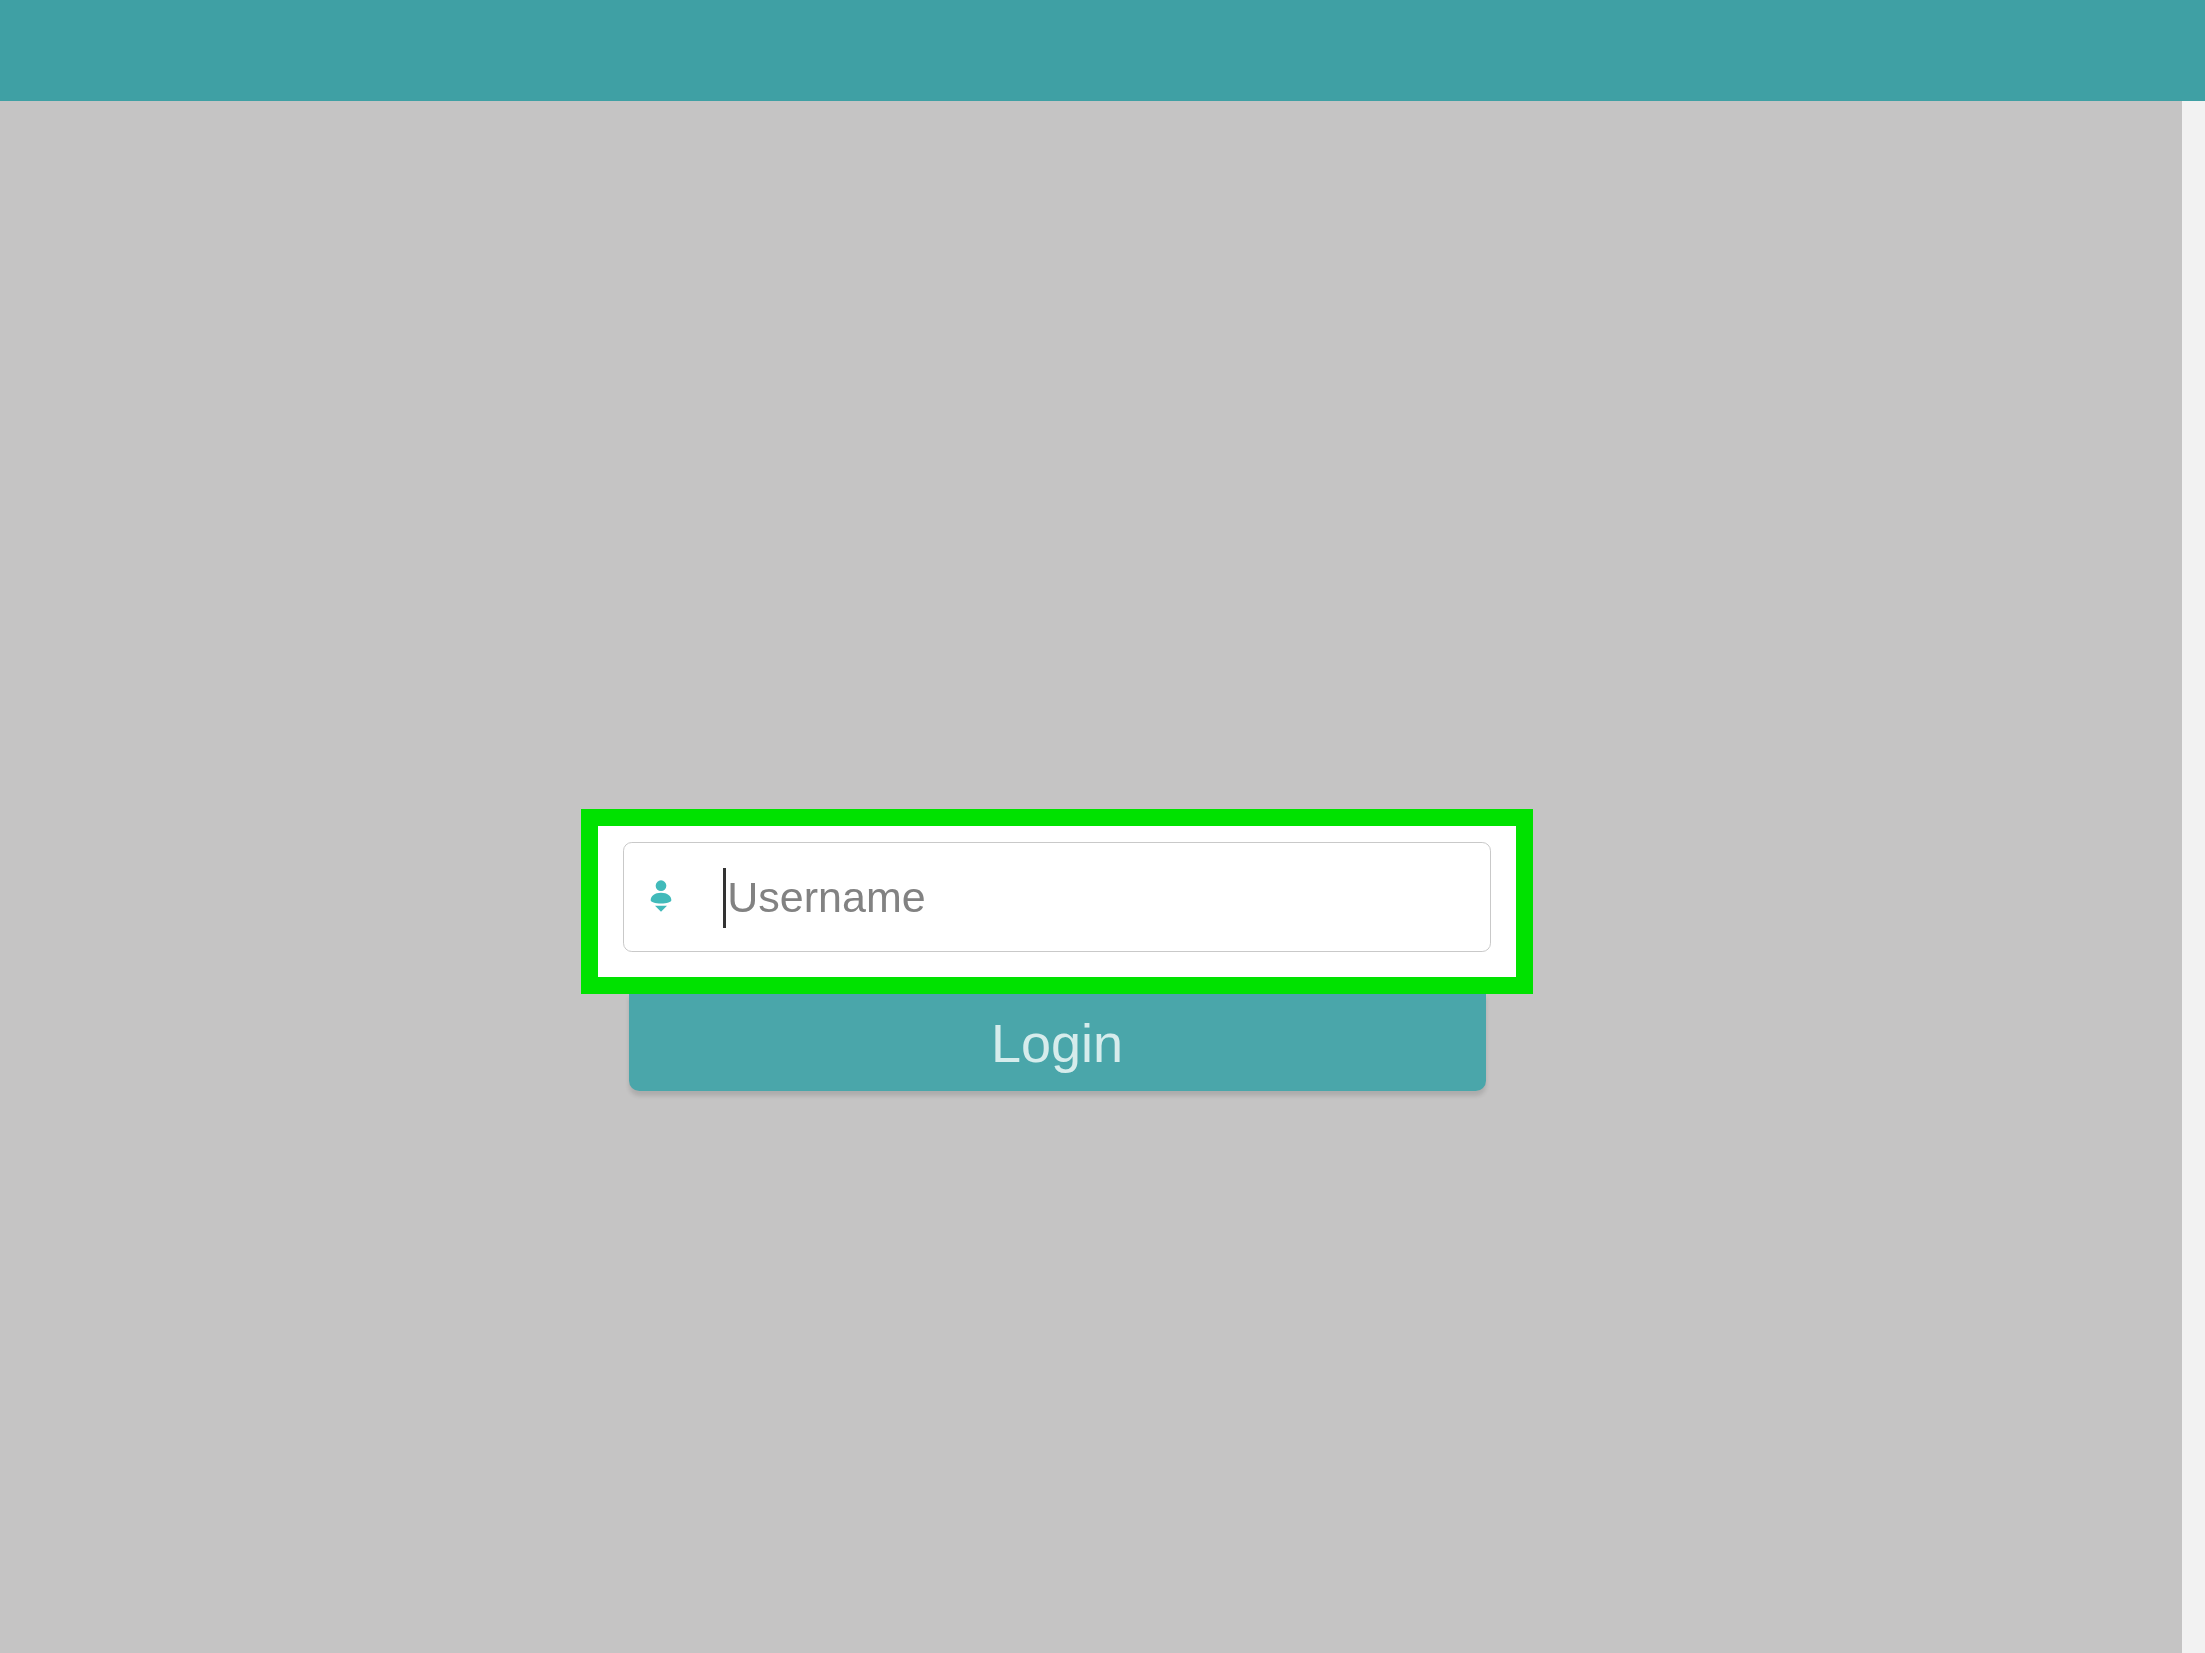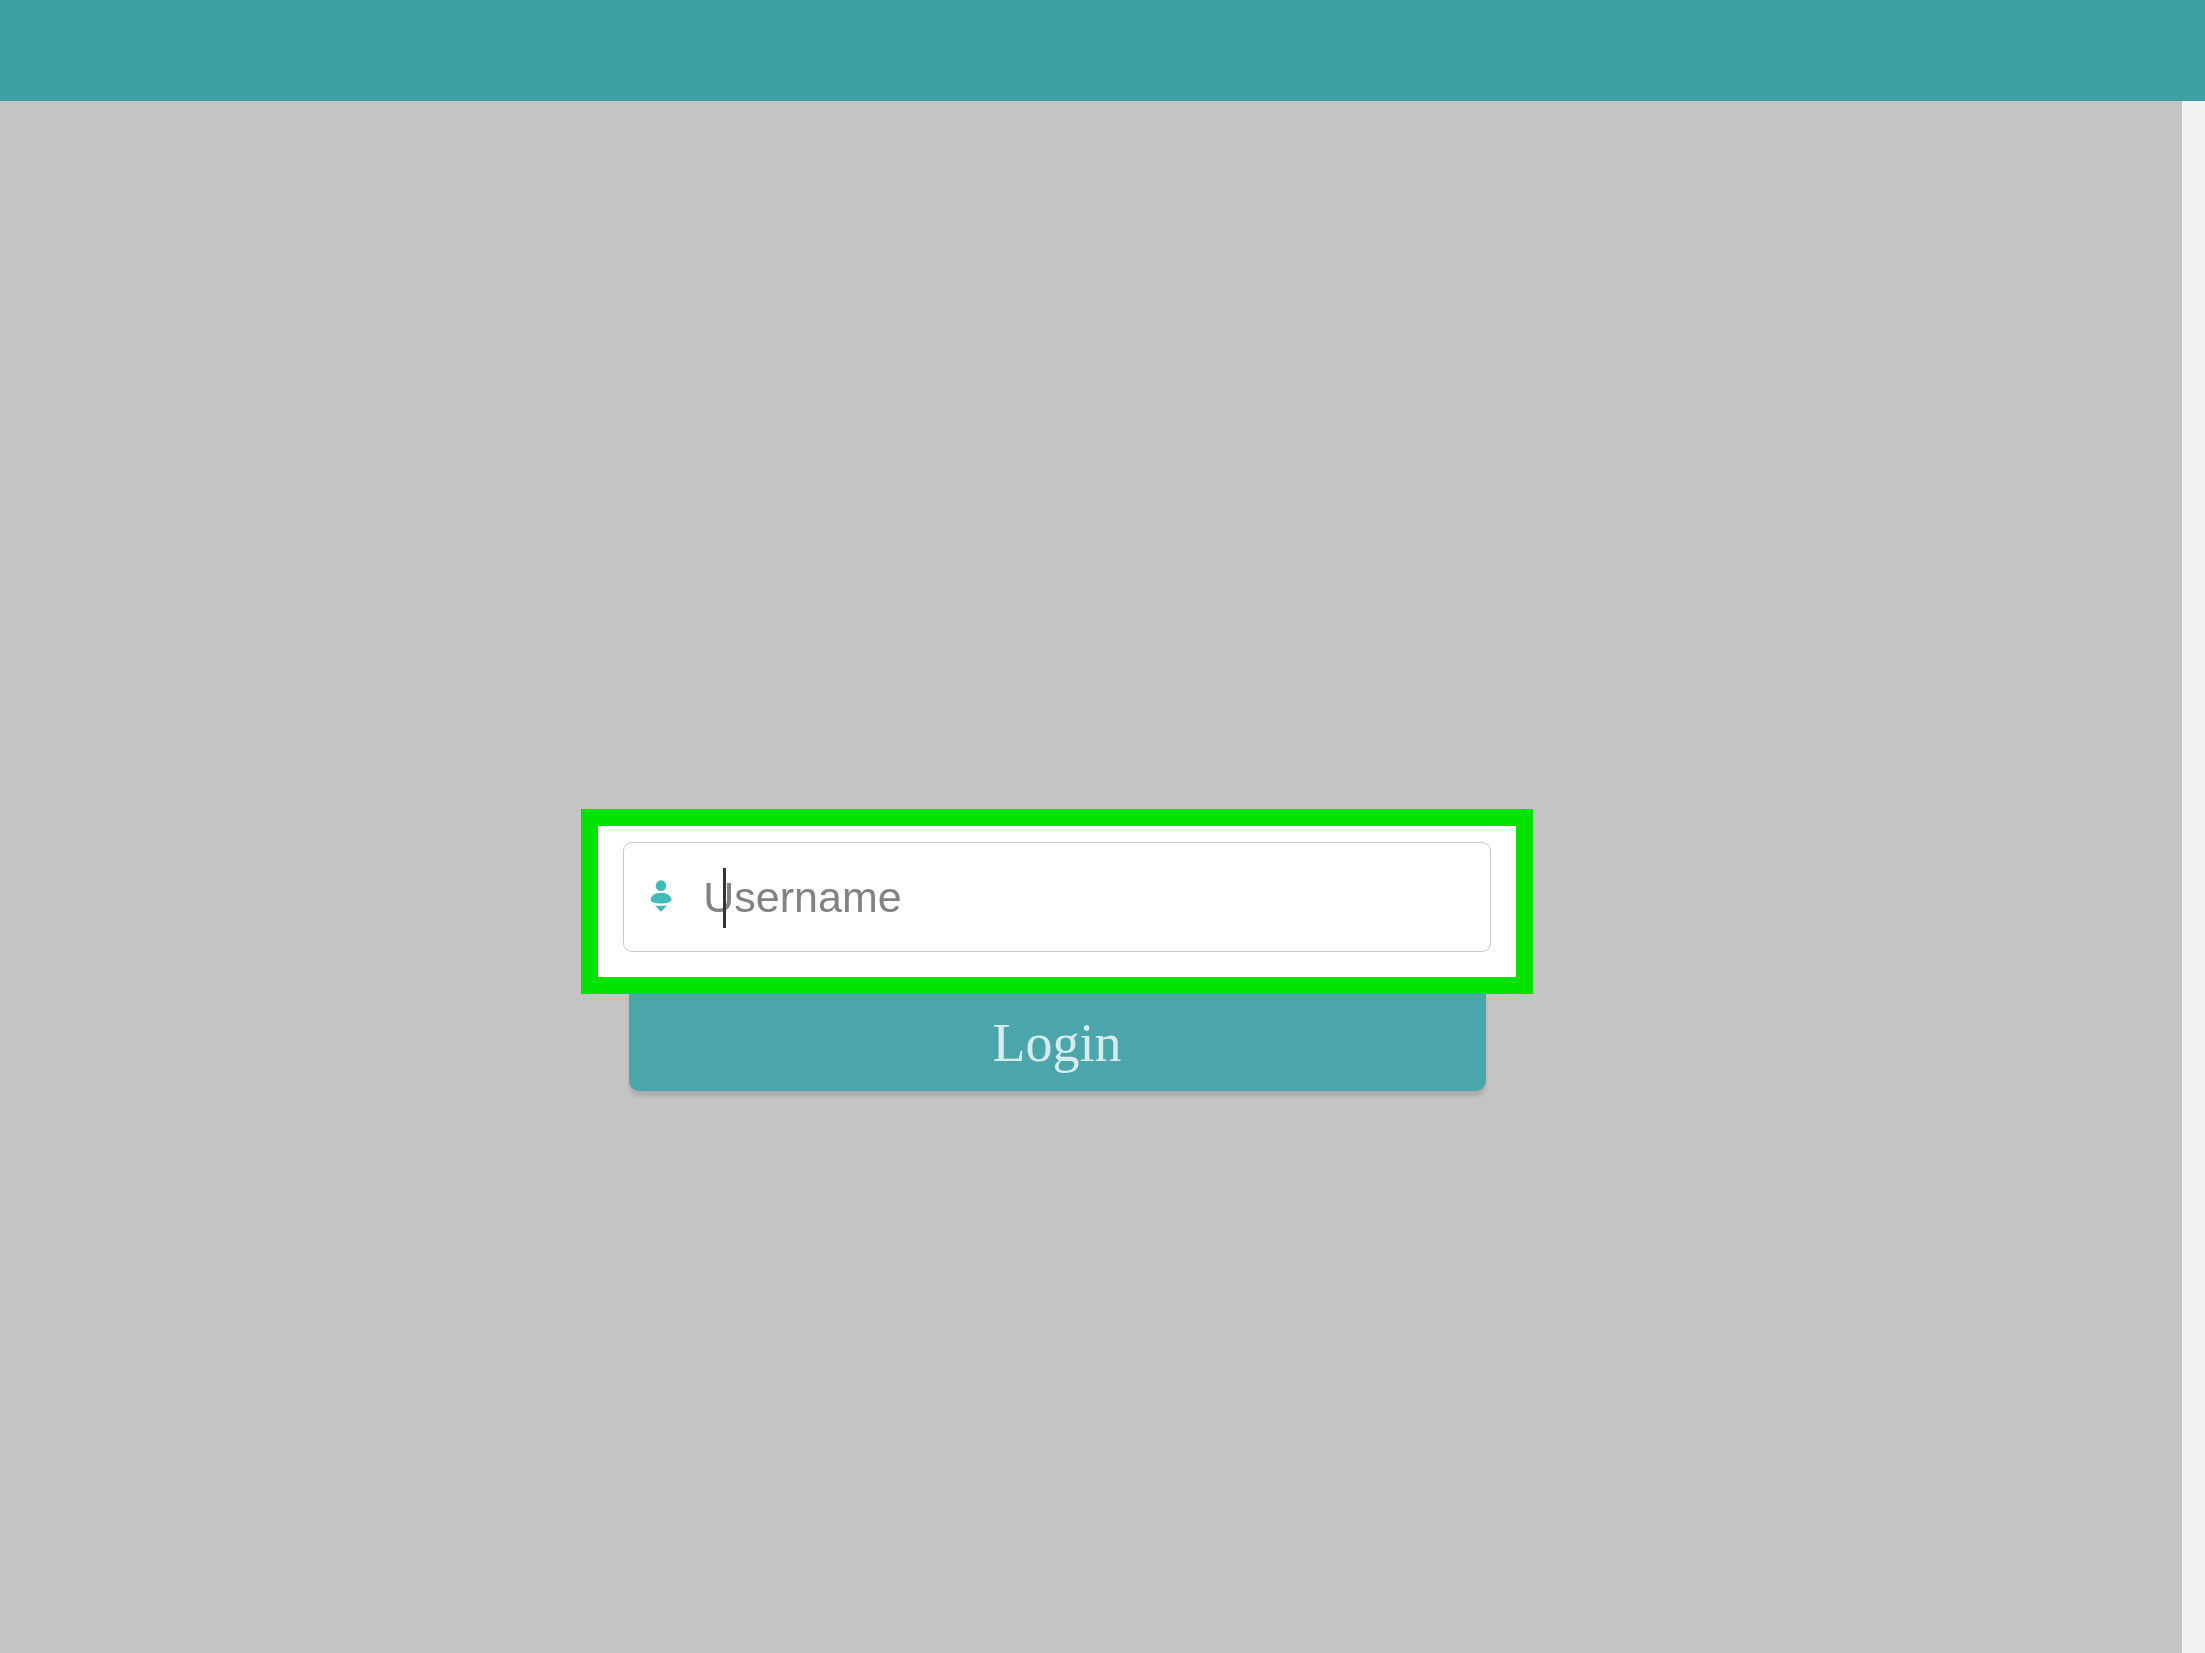--- a/index.html
+++ b/index.html
@@ -72,20 +72,21 @@
     
     .field-input {
       flex: 1;
       border: none;
       outline: none;
       font-size: 43px;
       color: #0f766e;
       background: transparent;
       font-family: Arial, Helvetica, sans-serif;
       height: 100%;
+      margin-left: 24px;
     }
     
     .field-input::placeholder {
       color: #828282;
     }
     
     .caret {
       position: absolute;
       left: 99px;
       top: 25px;
@@ -98,21 +99,21 @@
       width: 857px;
       margin: 0 auto;
       display: block;
       height: 97px;
       background: #4aa6aa;
       border: none;
       border-radius: 0 0 10.3px 10.3px;
       box-shadow: 0 4.4px 4.4px rgba(0,0,0,0.12);
       color: #d6ecec;
       font-size: 54px;
-      font-family: Liberation Serif, serif;
+      font-family: Liberation Sans, sans-serif;
       cursor: pointer;
       text-align: center;
     }
   </style>
 </head>
 <body>
 
 <div class="top-bar"></div>
 
 <div class="scrollbar-right"></div>

